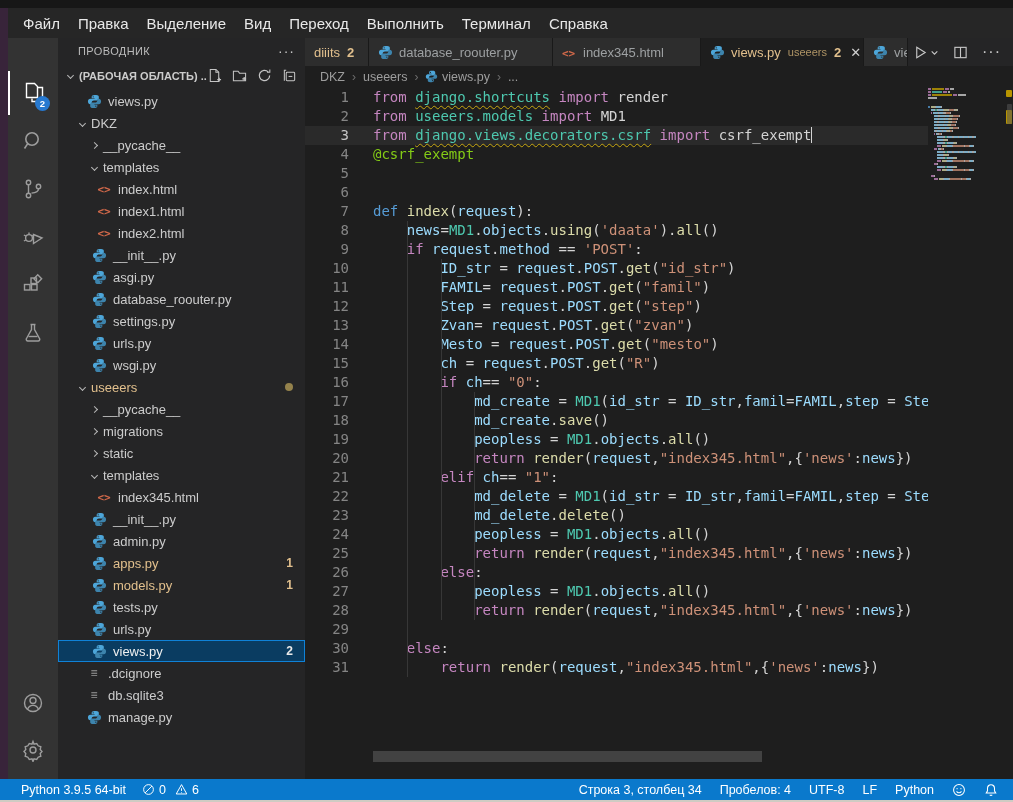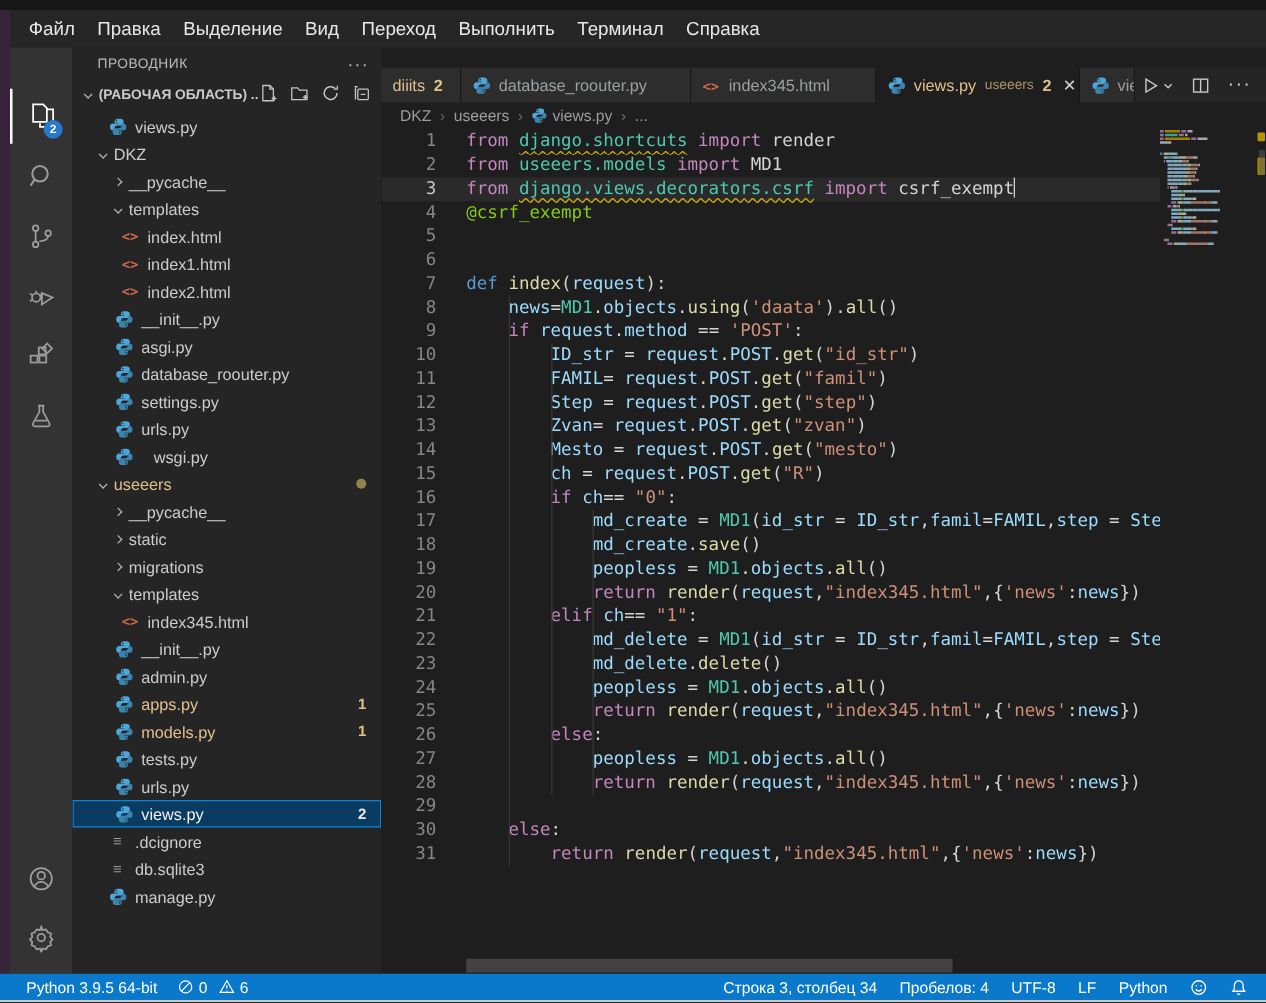--- a/index.html
+++ b/index.html
@@ -48,21 +48,21 @@
   .trow.selected { background:#0a3c61; outline:1px solid #0f82d8; outline-offset:-1px; }
   .trow.selected .tlabel { color:#f0f0f0; }
   .trow.selected .tbadge { color:#e8e8e8; }
   .html-glyph { color:#d2694a; font-size:11px; font-weight:bold; font-family:"DejaVu Sans Mono", monospace; }
   .cfg-glyph { color:#9a9a9a; font-size:12px; }
   .outline-hdr { position:absolute; left:0; top:712px; width:247px; height:24px; border-top:1px solid #3a3a3a;
                  display:flex; align-items:center; padding-left:6px; font-size:11px; font-weight:bold; color:#cccccc; }
   .outline-hdr .chev { margin-right:6px; }
 
   
-  .editor { position:absolute; left:305px; top:54px; width:708px; height:741px; background:#1e1e1e; overflow:hidden; }
+  .editor { position:absolute; left:305px; top:38px; width:708px; height:741px; background:#1e1e1e; overflow:hidden; }
   .tabbar { position:absolute; left:0; top:0; width:708px; height:28px; background:#252526; display:flex; }
   .tab { height:28px; background:#2d2d2d; border-right:1px solid #191919; display:flex; align-items:center;
          padding:0 9px; font-size:13px; color:#9da0a2; overflow:hidden; flex:none; }
   .tab.active { background:#1e1e1e; }
   .tab .ticon { width:15px; height:15px; margin-right:6px; flex:none; }
   .tab .warn-name { color:#e2c08d; }
   .tab .desc { font-size:11px; margin-left:7px; color:#c7a871; opacity:.85; }
   .tab .nbadge { margin-left:7px; font-weight:bold; color:#e2c08d; }
   .tab .dot { width:8px; height:8px; border-radius:50%; background:#c3c3c3; margin-left:8px; }
   .tab .close { margin-left:9px; color:#d0d0d0; font-size:13px; }
@@ -293,21 +293,21 @@
         </div>
         <div class="trow" style="padding-left: 33px;">
           <span class="ticon">
             <svg viewBox="0 0 16 16">
               <path fill="#4da6d9" d="M7.9 1C6.2 1 5 1.8 5 3v1.6h3.1v.5H3.4C2 5.1 1 6.3 1 8c0 1.7 1 2.9 2.4 2.9H5V9.2C5 7.9 6.1 6.9 7.4 6.9h3.2c1.1 0 2-.9 2-2V3c0-1.2-1.2-2-2.8-2H7.9zM6.6 2.3c.4 0 .7.3.7.7s-.3.7-.7.7-.7-.3-.7-.7.3-.7.7-.7z"></path>
               <path fill="#3d84ad" d="M8.1 15c1.7 0 2.9-.8 2.9-2v-1.6H7.9v-.5h4.7c1.4 0 2.4-1.2 2.4-2.9 0-1.7-1-2.9-2.4-2.9H11v1.7c0 1.3-1.1 2.3-2.4 2.3H5.4c-1.1 0-2 .9-2 2V13c0 1.2 1.2 2 2.8 2h1.9zm1.3-1.3c-.4 0-.7-.3-.7-.7s.3-.7.7-.7.7.3.7.7-.3.7-.7.7z"></path>
             </svg>
           </span>
           <span class="tlabel">urls.py</span>
         </div>
-        <div class="trow" style="padding-left: 33px; gap: 10px;">
+        <div class="trow" style="padding-left: 33px;">
           <span class="ticon">
             <svg viewBox="0 0 16 16">
               <path fill="#4da6d9" d="M7.9 1C6.2 1 5 1.8 5 3v1.6h3.1v.5H3.4C2 5.1 1 6.3 1 8c0 1.7 1 2.9 2.4 2.9H5V9.2C5 7.9 6.1 6.9 7.4 6.9h3.2c1.1 0 2-.9 2-2V3c0-1.2-1.2-2-2.8-2H7.9zM6.6 2.3c.4 0 .7.3.7.7s-.3.7-.7.7-.7-.3-.7-.7.3-.7.7-.7z"></path>
               <path fill="#3d84ad" d="M8.1 15c1.7 0 2.9-.8 2.9-2v-1.6H7.9v-.5h4.7c1.4 0 2.4-1.2 2.4-2.9 0-1.7-1-2.9-2.4-2.9H11v1.7c0 1.3-1.1 2.3-2.4 2.3H5.4c-1.1 0-2 .9-2 2V13c0 1.2 1.2 2 2.8 2h1.9zm1.3-1.3c-.4 0-.7-.3-.7-.7s.3-.7.7-.7.7.3.7.7-.3.7-.7.7z"></path>
             </svg>
           </span>
           <span class="tlabel">wsgi.py</span>
         </div>
         <div class="trow warn" style="padding-left: 18px;">
           <span class="tchev">
@@ -319,27 +319,27 @@
         <div class="trow" style="padding-left: 30px;">
           <span class="tchev">
             <span class="chev right"></span>
           </span>
           <span class="tlabel">__pycache__</span>
         </div>
         <div class="trow" style="padding-left: 30px;">
           <span class="tchev">
             <span class="chev right"></span>
           </span>
-          <span class="tlabel">static</span>
+          <span class="tlabel">migrations</span>
         </div>
         <div class="trow" style="padding-left: 30px;">
           <span class="tchev">
             <span class="chev right"></span>
           </span>
-          <span class="tlabel">migrations</span>
+          <span class="tlabel">static</span>
         </div>
         <div class="trow" style="padding-left: 30px;">
           <span class="tchev">
             <span class="chev down"></span>
           </span>
           <span class="tlabel">templates</span>
         </div>
         <div class="trow" style="padding-left: 38px;">
           <span class="ticon">
             <span class="html-glyph">&lt;&gt;</span>

